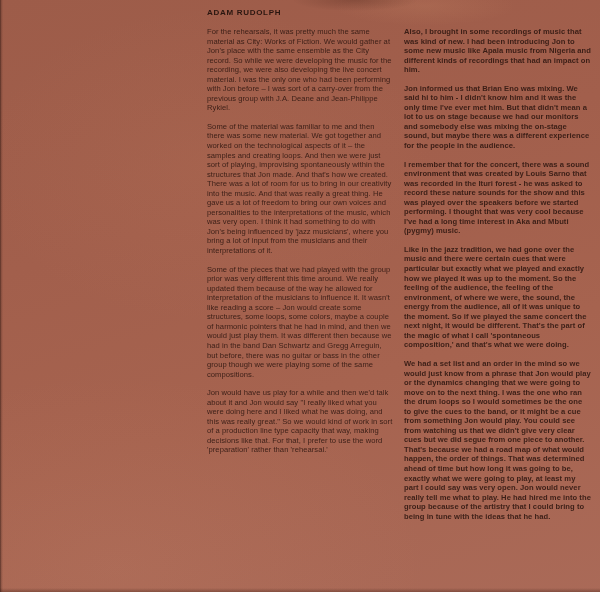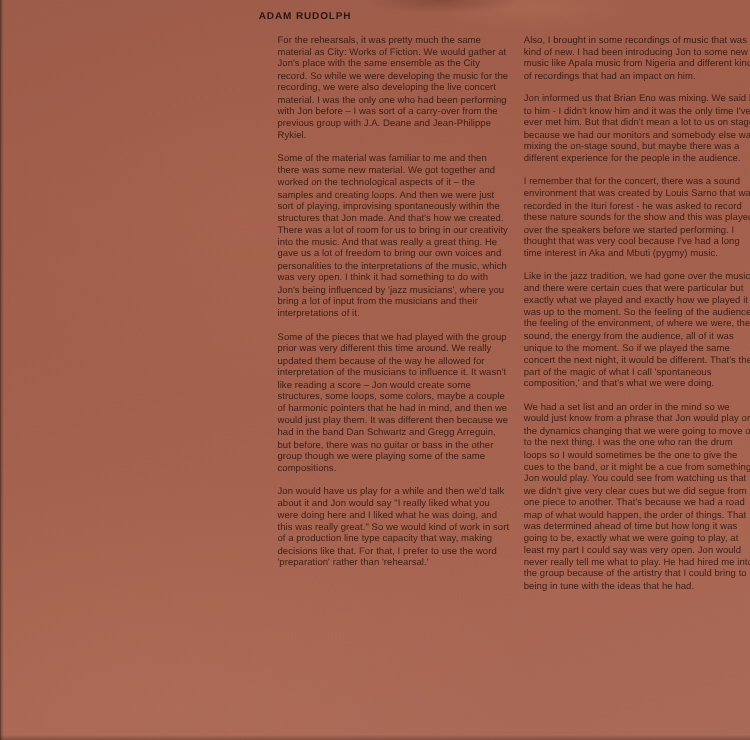--- a/index.html
+++ b/index.html
@@ -27,24 +27,23 @@
   .title{
     position:absolute;left:207px;top:8px;margin:0;
     font-size:8px;font-weight:bold;letter-spacing:0.7px;
     color:rgba(33,16,11,0.92);
   }
   .col{
     position:absolute;top:27px;width:187px;
     font-size:7.6px;line-height:9.55px;letter-spacing:0.05px;
     color:rgba(42,20,14,0.86);
     text-align:left;
-    margin-left:15px;
   }
   .col-left{left:207px;}
-  .col-right{left:404px;}
+  .col-right{left:404px;font-weight:bold;}
   .col p{margin:0 0 9px 0;}
 </style>
 </head>
 <body>
 
 <div class="sleeve">
   <div class="edge-left"></div>
   <div class="edge-bottom"></div>
 
   <h1 class="title">ADAM RUDOLPH</h1>

